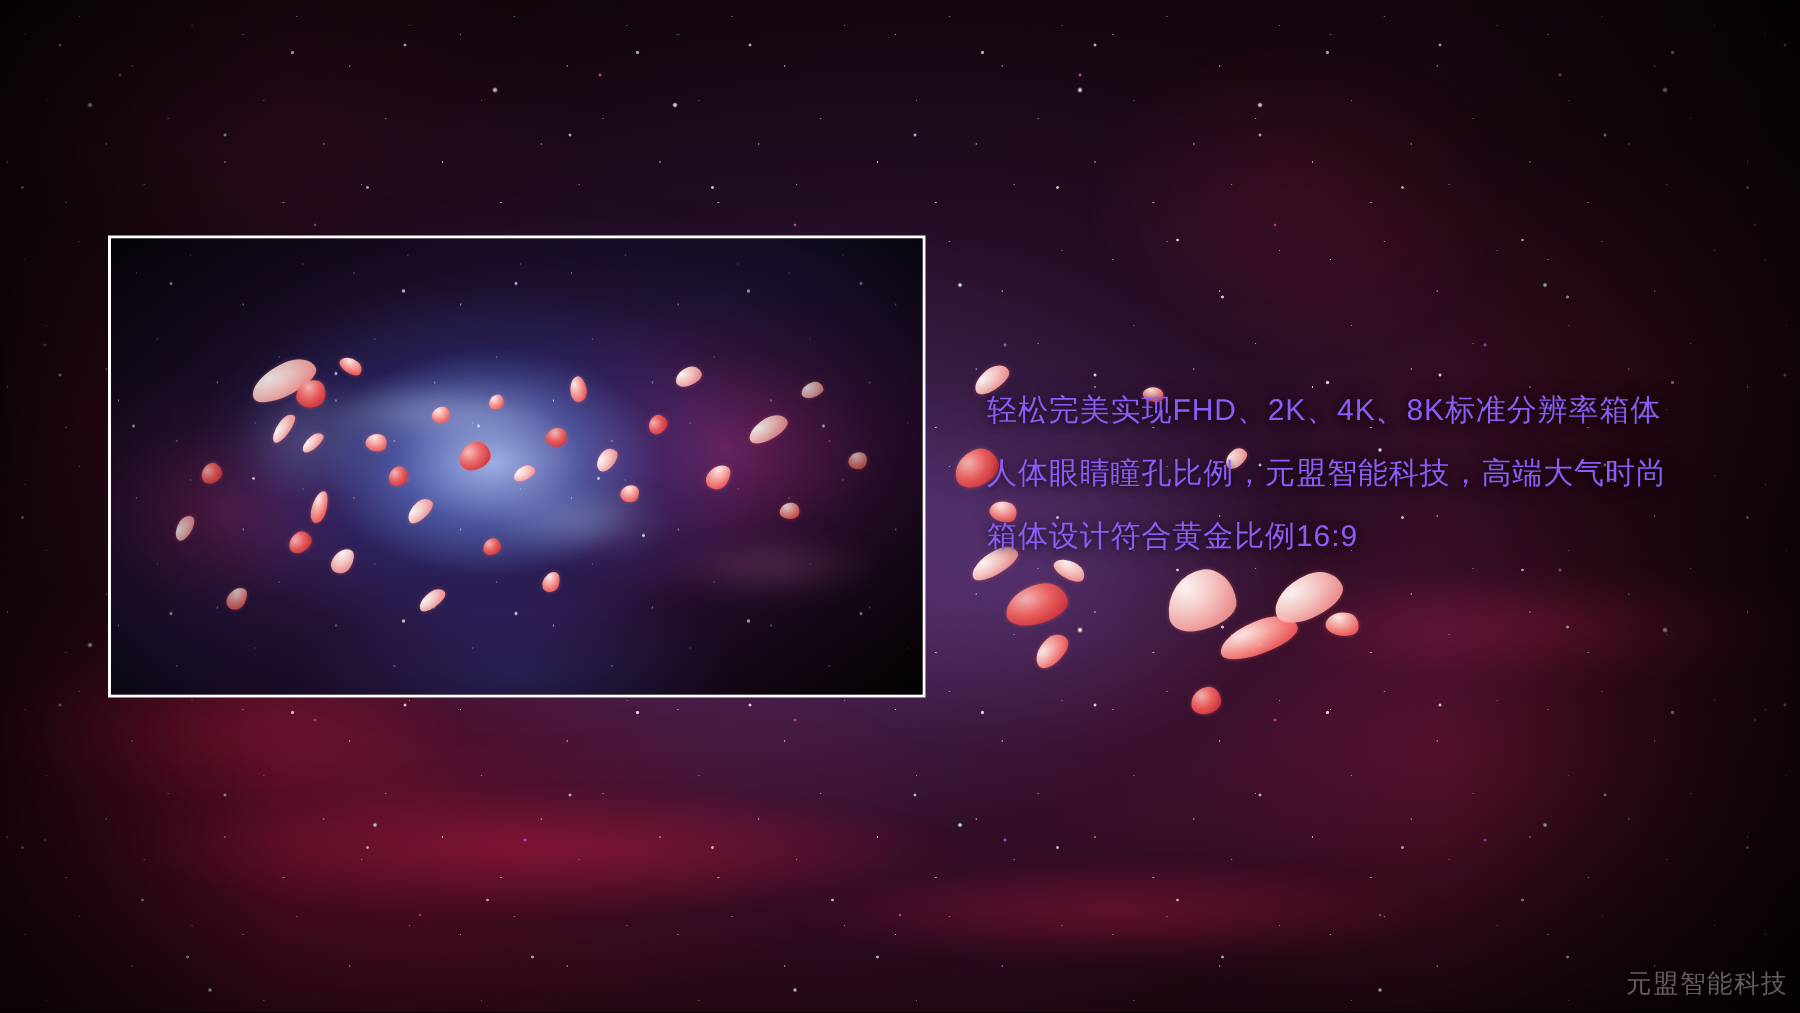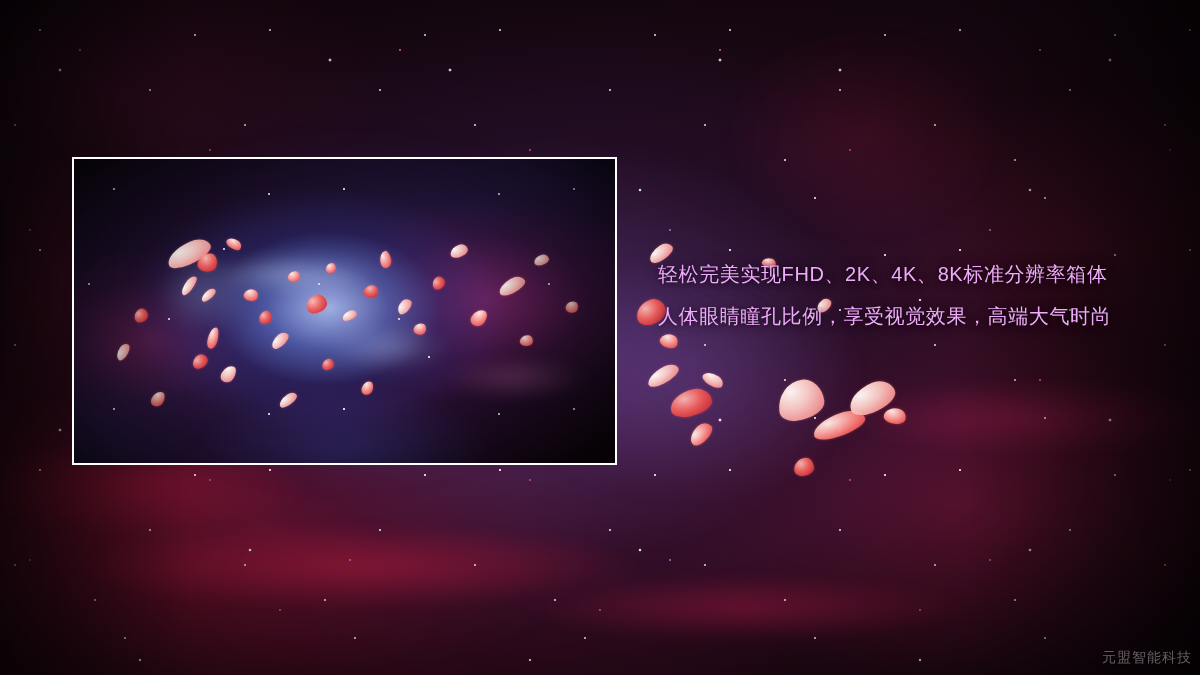--- a/index.html
+++ b/index.html
@@ -198,32 +198,32 @@
   .body-text {
     position: absolute;
     left: 658px;
     top: 253px;
     z-index: 30;
     width: 500px;
   }
   .body-line {
     font-size: 20px;
     line-height: 42px;
-    color: #f0abfc;
+    color: #8b5cf6;
     letter-spacing: 0.6px;
     white-space: nowrap;
     text-shadow: 0 1px 5px rgba(0,0,0,0.62), 0 0 14px rgba(0,0,0,0.40);
   }
 
   
   .watermark {
     position: absolute;
     right: 8px;
     bottom: 8px;
-    font-size: 14px;
+    font-size: 17px;
     letter-spacing: 1px;
     color: rgba(186, 176, 182, 0.52);
     z-index: 30;
     text-shadow: 0 1px 2px rgba(0,0,0,0.5);
   }
 </style>
 </head>
 <body>
 
 <div class="slide">
@@ -292,18 +292,19 @@
   <div class="petal pale" style="left:778px; top:380px;  width:46px; height:40px; transform:rotate(-8deg);  z-index:20; border-radius:58% 42% 66% 34% / 72% 60% 40% 28%;"></div>
   <div class="petal" style="left:812px; top:414px;  width:54px; height:22px; transform:rotate(-18deg); z-index:20;"></div>
   <div class="petal pale" style="left:848px; top:384px;  width:48px; height:28px; transform:rotate(-22deg); z-index:20;"></div>
   <div class="petal" style="left:884px; top:408px;  width:22px; height:16px; transform:rotate(14deg);  z-index:20;"></div>
   <div class="petal deep" style="left:794px; top:458px;  width:20px; height:18px; transform:rotate(-6deg);  z-index:20;"></div>
   <div class="petal pale" style="left:816px; top:300px;  width:16px; height:11px; transform:rotate(-36deg); z-index:20;"></div>
   <div class="petal" style="left:762px; top:258px;  width:14px; height:10px; transform:rotate(18deg);  z-index:20;"></div>
 
   <div class="body-text">
     <div class="body-line">轻松完美实现FHD、2K、4K、8K标准分辨率箱体</div>
-    <div class="body-line">人体眼睛瞳孔比例，享受视觉效果，高端大气时尚</div>
+    <div class="body-line">人体眼睛瞳孔比例，元盟智能科技，高端大气时尚</div>
+    <div class="body-line">箱体设计符合黄金比例16:9</div>
   </div>
 
   <div class="watermark">元盟智能科技</div>
 
 </div>
 
 </body></html>

